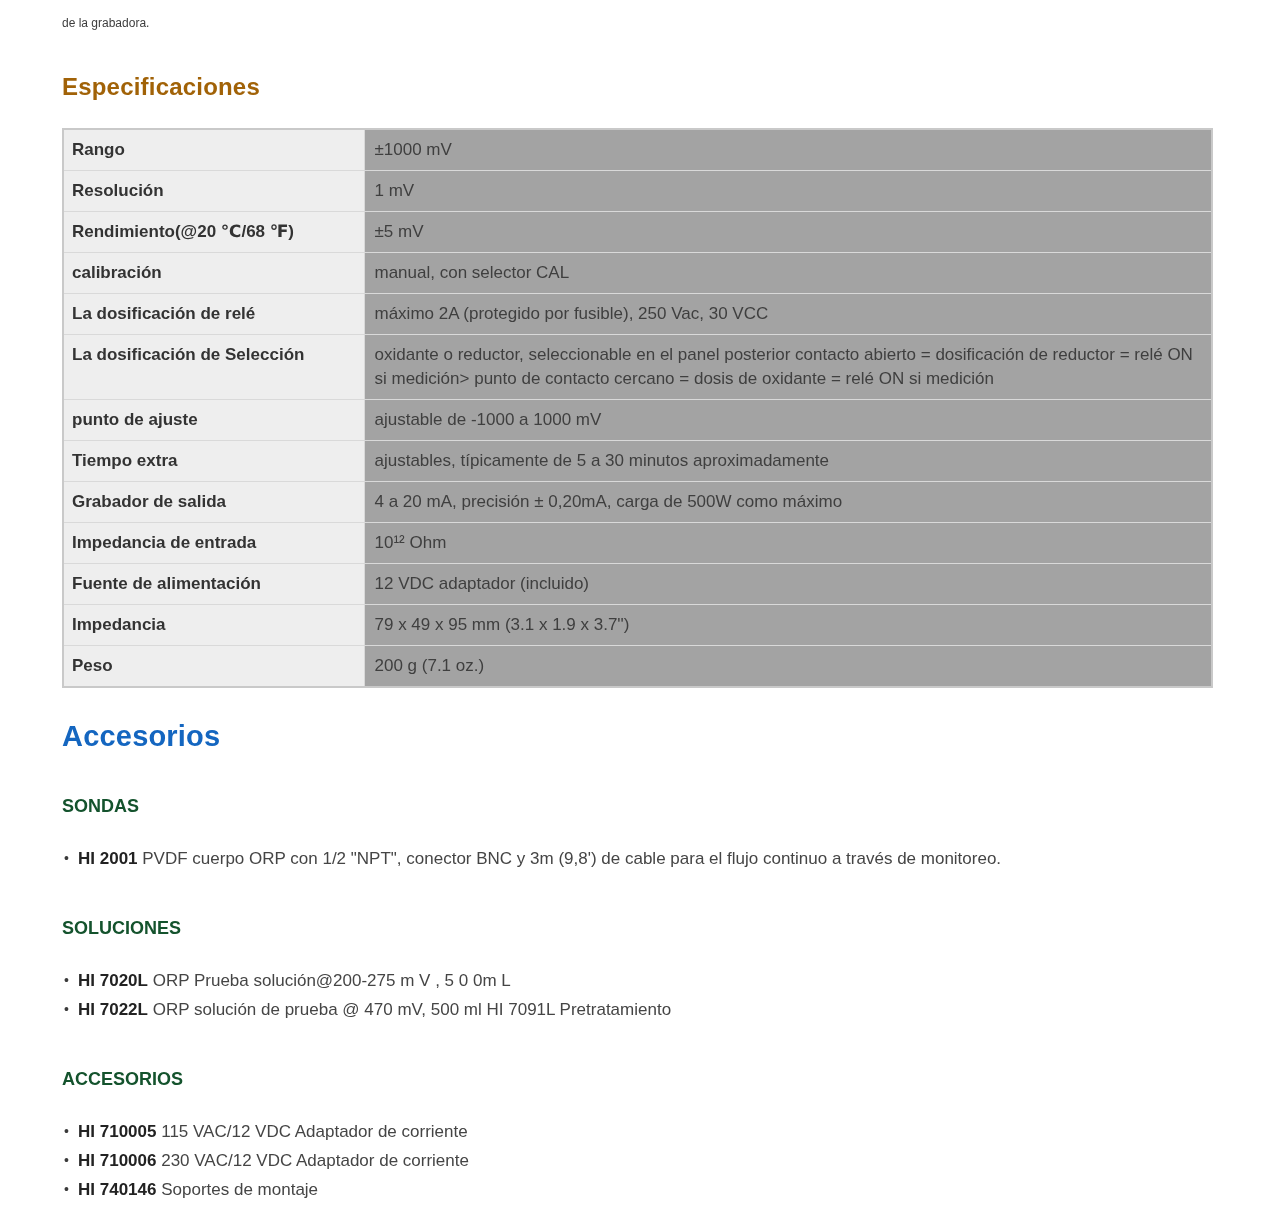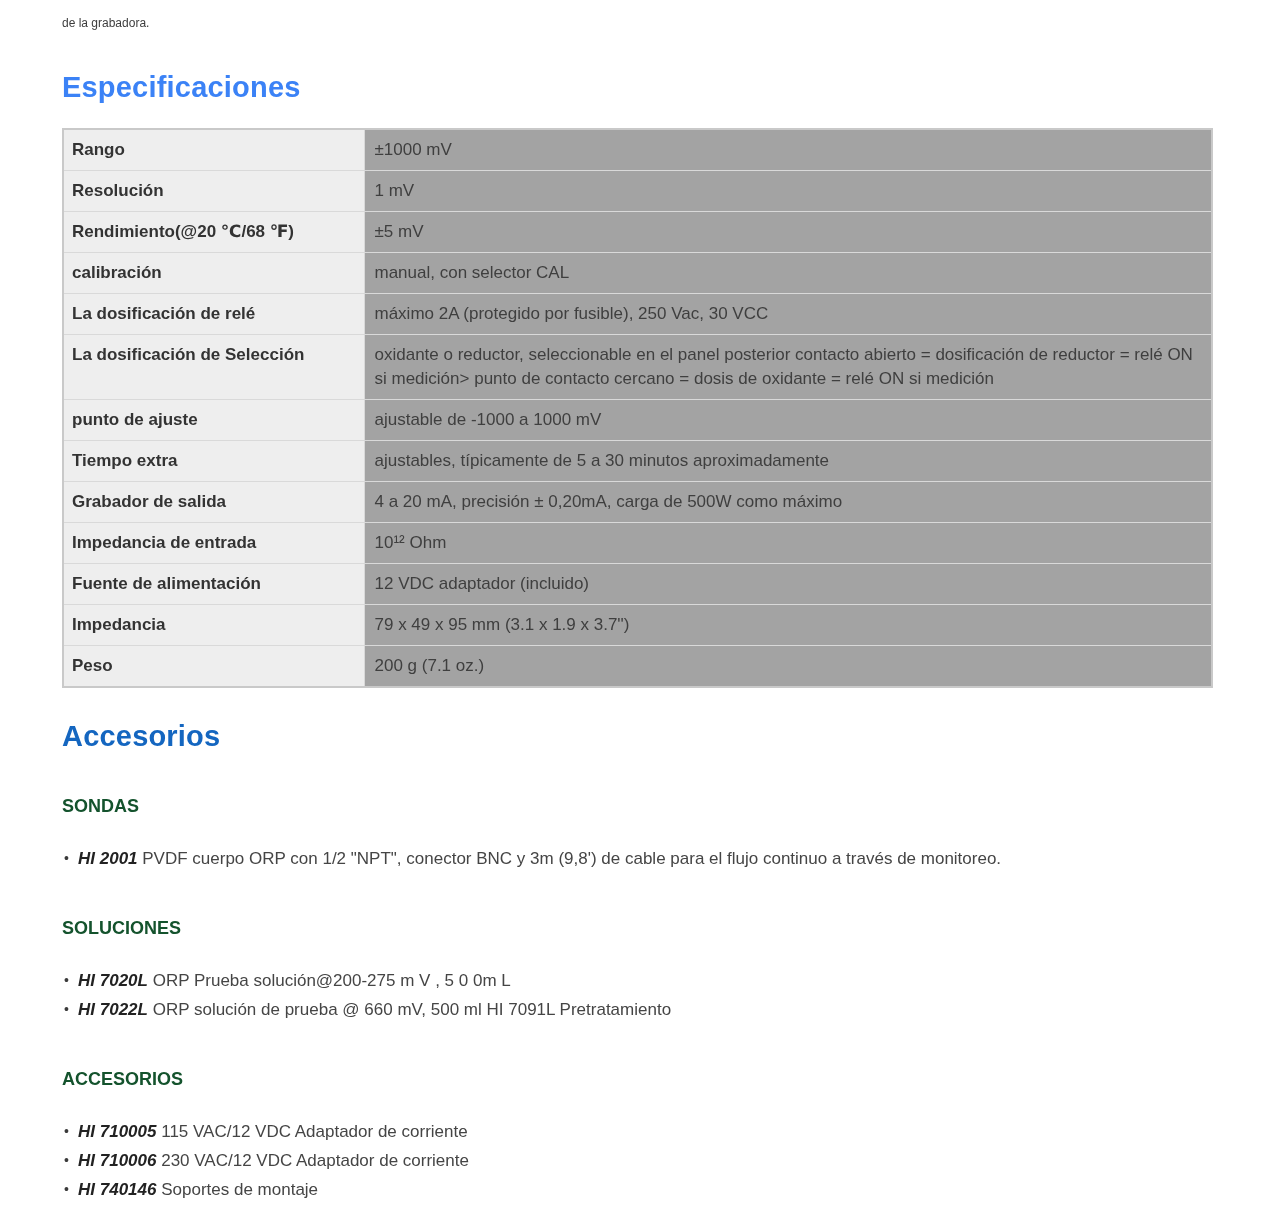--- a/index.html
+++ b/index.html
@@ -12,22 +12,22 @@
   .page {
     padding: 13px 62px 40px 62px;
   }
   .intro {
     font-size: 12px;
     line-height: 21px;
     color: #3d3d3d;
     margin: 0;
   }
   h1.section-heading {
-    color: #3b82f6;
-    font-size: 29px;
+    color: #a16207;
+    font-size: 24px;
     line-height: 30px;
     font-weight: bold;
     margin: 38px 0 0 0;
     letter-spacing: 0.2px;
   }
   table.specs {
     margin-top: 26px;
     width: 1151px;
     border-collapse: collapse;
     border: 2px solid #c9c9c9;
@@ -80,21 +80,20 @@
   ul.acc-list li .bullet {
     display: inline-block;
     width: 14px;
     color: #3a3a3a;
     font-size: 14px;
     vertical-align: 1px;
   }
   ul.acc-list li .code {
     font-weight: bold;
     color: #222222;
-    font-style: italic;
   }
 </style>
 </head>
 <body>
 
 <div class="page">
 
   <p class="intro">de la grabadora.</p>
 
   <h1 class="section-heading">Especificaciones</h1>
@@ -159,21 +158,21 @@
   <h2 class="section-heading">Accesorios</h2>
 
   <p class="group-title">SONDAS</p>
   <ul class="acc-list">
     <li><span class="bullet">•</span><span class="code">HI 2001</span> <span>PVDF cuerpo ORP con 1/2 "NPT", conector BNC y 3m (9,8') de cable para el flujo continuo a través de monitoreo.</span></li>
   </ul>
 
   <p class="group-title">SOLUCIONES</p>
   <ul class="acc-list">
     <li><span class="bullet">•</span><span class="code">HI 7020L</span> <span>ORP Prueba solución@200-275 m V , 5 0 0m L</span></li>
-    <li><span class="bullet">•</span><span class="code">HI 7022L</span> <span>ORP solución de prueba @ 660 mV, 500 ml HI 7091L Pretratamiento</span></li>
+    <li><span class="bullet">•</span><span class="code">HI 7022L</span> <span>ORP solución de prueba @ 470 mV, 500 ml HI 7091L Pretratamiento</span></li>
   </ul>
 
   <p class="group-title">ACCESORIOS</p>
   <ul class="acc-list">
     <li><span class="bullet">•</span><span class="code">HI 710005</span> <span>115 VAC/12 VDC Adaptador de corriente</span></li>
     <li><span class="bullet">•</span><span class="code">HI 710006</span> <span>230 VAC/12 VDC Adaptador de corriente</span></li>
     <li><span class="bullet">•</span><span class="code">HI 740146</span> <span>Soportes de montaje</span></li>
   </ul>
 
 </div>

